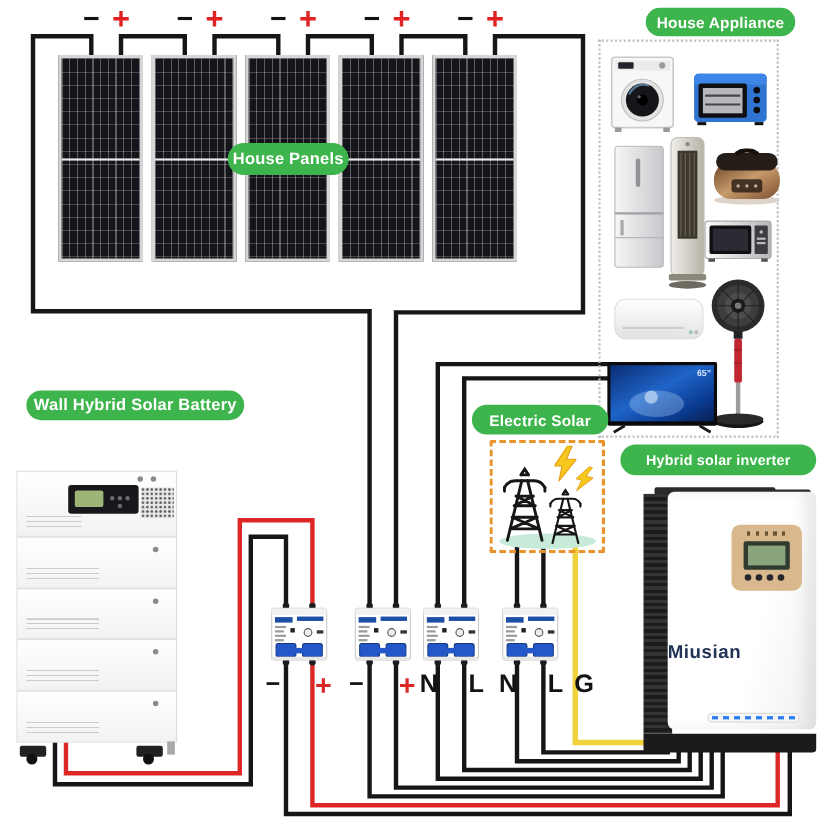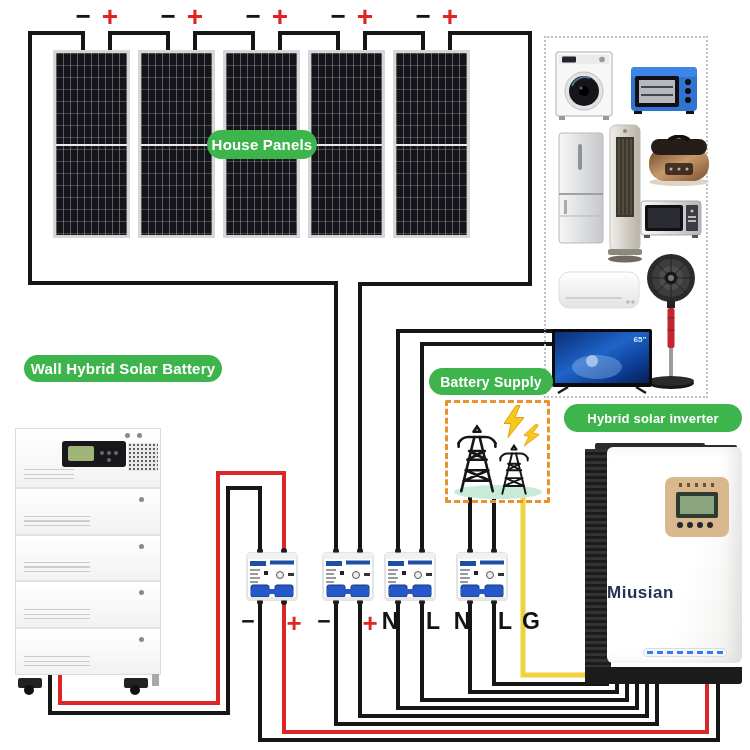--- a/index.html
+++ b/index.html
@@ -382,17 +382,18 @@
           <span></span>
           <span></span>
         </div>
     </div>
     <div class="inv-brand">Miusian</div>
     <div class="inv-led"></div>
     <div class="inv-base"></div>
   </div>
 
   <div class="pill" style="left:207px;top:130px;width:110px;height:29px;font-size:15px">House Panels</div>
+  <div class="pill" style="left:587px;top:7px;width:136px;height:26px;font-size:14px">House Appliance</div>
   <div class="pill" style="left:24px;top:355px;width:198px;height:27px;font-size:15px">Wall Hybrid Solar Battery</div>
-  <div class="pill" style="left:429px;top:368px;width:124px;height:27px;font-size:14px">Battery Supply</div>
+  <div class="pill" style="left:429px;top:368px;width:124px;height:27px;font-size:14px">Electric Solar</div>
   <div class="pill" style="left:564px;top:404px;width:178px;height:28px;font-size:13px">Hybrid solar inverter</div>
 
 </div>
 
 </body></html>

